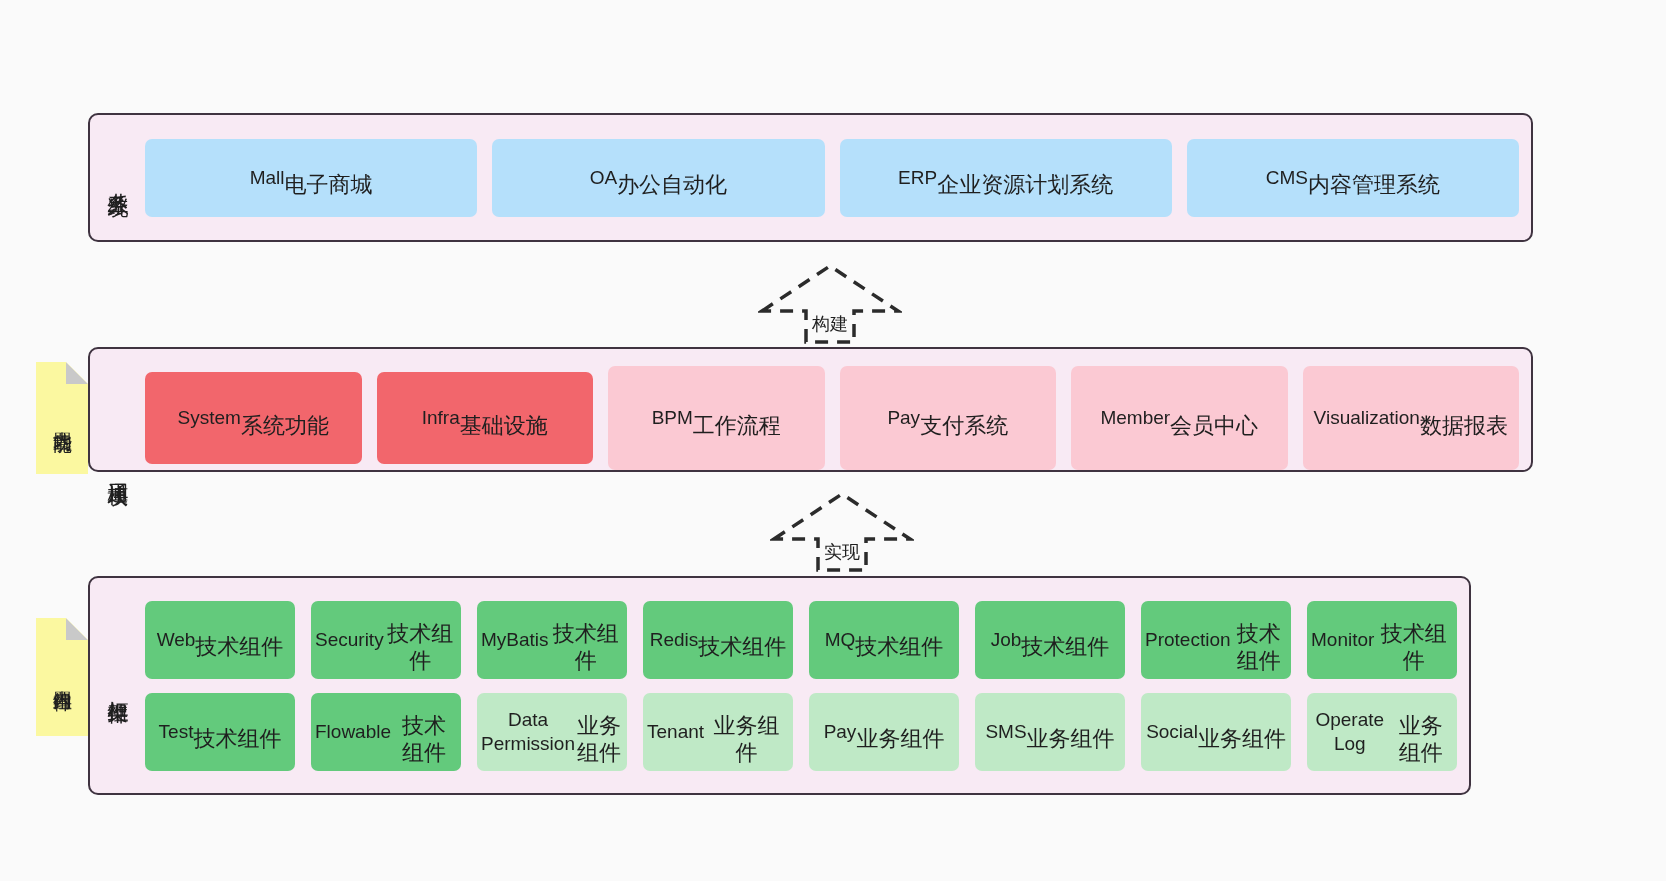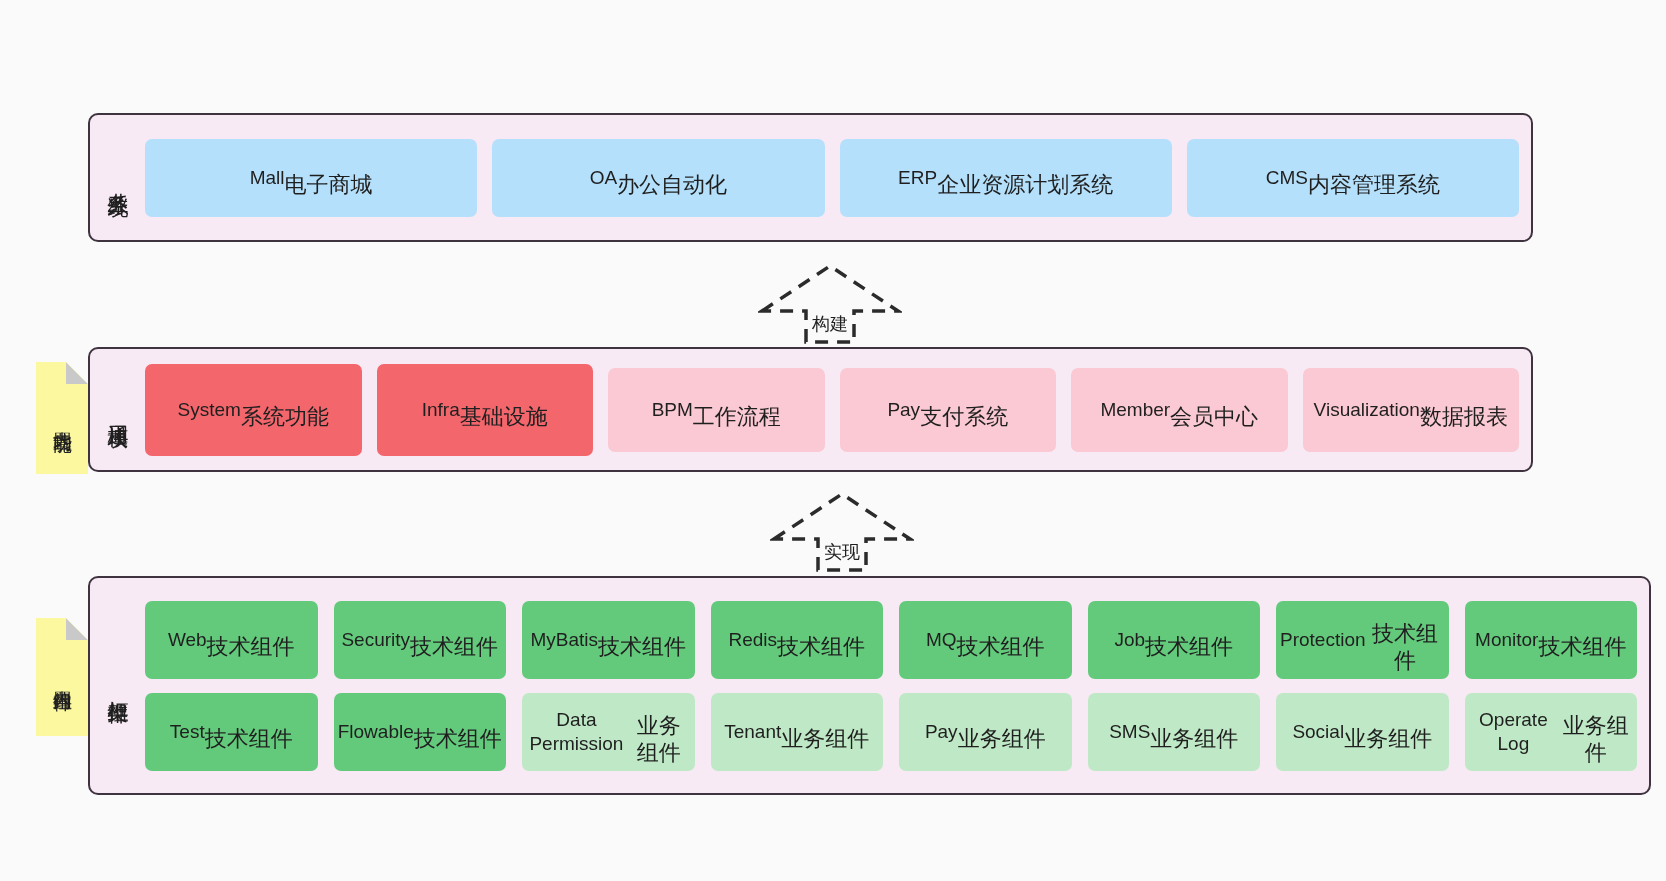--- a/index.html
+++ b/index.html
@@ -62,21 +62,21 @@
     justify-content: center;
     text-align: center;
     color: #1f1f1f;
     line-height: 1.22;
     padding: 6px 4px;
   }
   .node .en { font-size: 19px; }
   .node .cn { font-size: 22px; margin-top: 16px; }
   .node.blue  { background: #b5e0fb; height: 78px; }
   .node.red   { background: #f2666c; height: 92px; }
-  .node.pink  { background: #fbc9d3; height: 84px; }
+  .node.pink  { background: #fbc9d3; height: 104px; }
   .node.green { background: #63ca7c; height: 78px; }
   .node.lightgreen { background: #bfe9c6; height: 78px; }
 
   
   .sticky {
     position: absolute;
     background: #fbf8a0;
     display: flex;
     align-items: center;
     justify-content: center;
@@ -143,21 +143,21 @@
       <path d="M4 49 L72 4 L140 49 L96 49 L96 80 L48 80 L48 49 Z" stroke="#2b2b2b" stroke-width="3.5" fill="none" stroke-dasharray="13 9" stroke-linejoin="miter"></path>
     </svg>
     <span class="alabel">构建</span>
   </div>
 
   <div class="sticky" style="left:36px; top:362px; width:52px; height:112px;">
     <span class="fold"></span>
     <span>内置功能</span>
   </div>
 
-  <div class="layer" id="layer-common" style="left:88px; top:347px; width:1445px; height:125px;">
+  <div class="layer" id="layer-common" style="left:88px; top:347px; width:1445px; height:125px;align-items:flex-end;">
     <div class="layer-title">通用模块</div>
     <div class="layer-body">
       <div class="node red">
         <span class="en">System</span>
         <span class="cn">系统功能</span>
       </div>
       <div class="node red">
         <span class="en">Infra</span>
         <span class="cn">基础设施</span>
       </div>
@@ -185,21 +185,21 @@
       <path d="M4 49 L72 4 L140 49 L96 49 L96 80 L48 80 L48 49 Z" stroke="#2b2b2b" stroke-width="3.5" fill="none" stroke-dasharray="13 9" stroke-linejoin="miter"></path>
     </svg>
     <span class="alabel">实现</span>
   </div>
 
   <div class="sticky" style="left:36px; top:618px; width:52px; height:118px;">
     <span class="fold"></span>
     <span>内置组件</span>
   </div>
 
-  <div class="layer" id="layer-framework" style="left:88px; top:576px; width:1563px; height:219px;">
+  <div class="layer" id="layer-framework" style="left:88px; top:576px; width:1383px; height:219px;">
     <div class="layer-title">框架组件</div>
     <div class="layer-body two-rows">
 
       <div class="row">
         <div class="node green">
           <span class="en">Web</span>
           <span class="cn">技术组件</span>
         </div>
         <div class="node green">
           <span class="en">Security</span>

